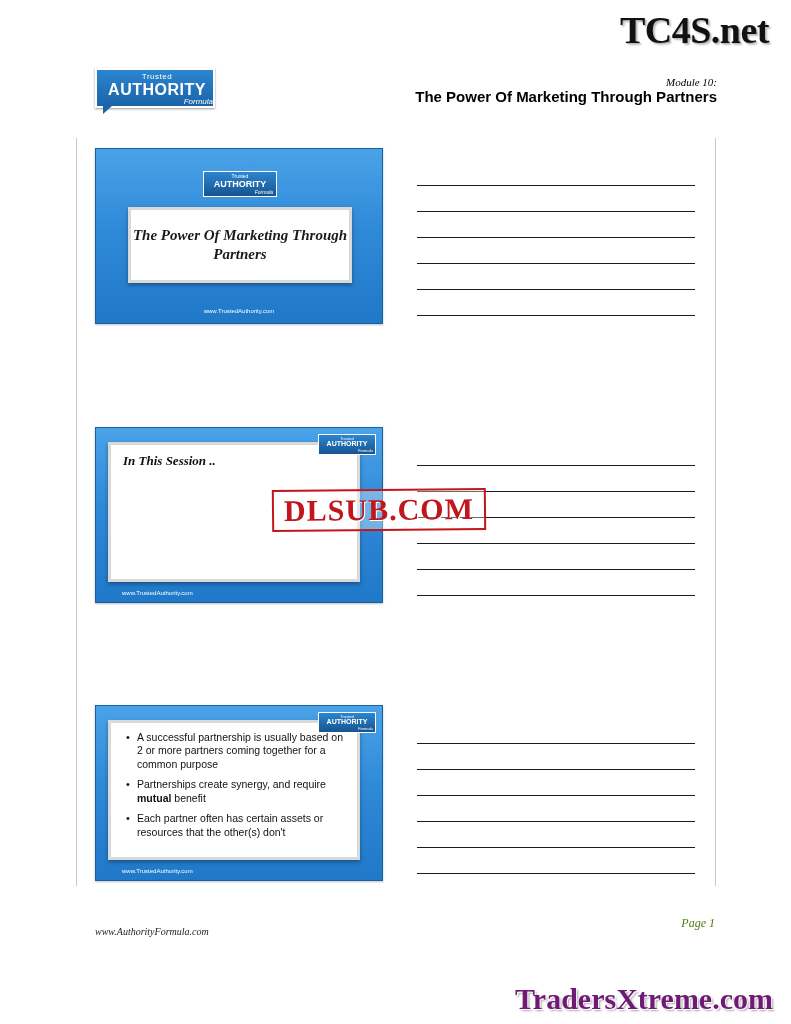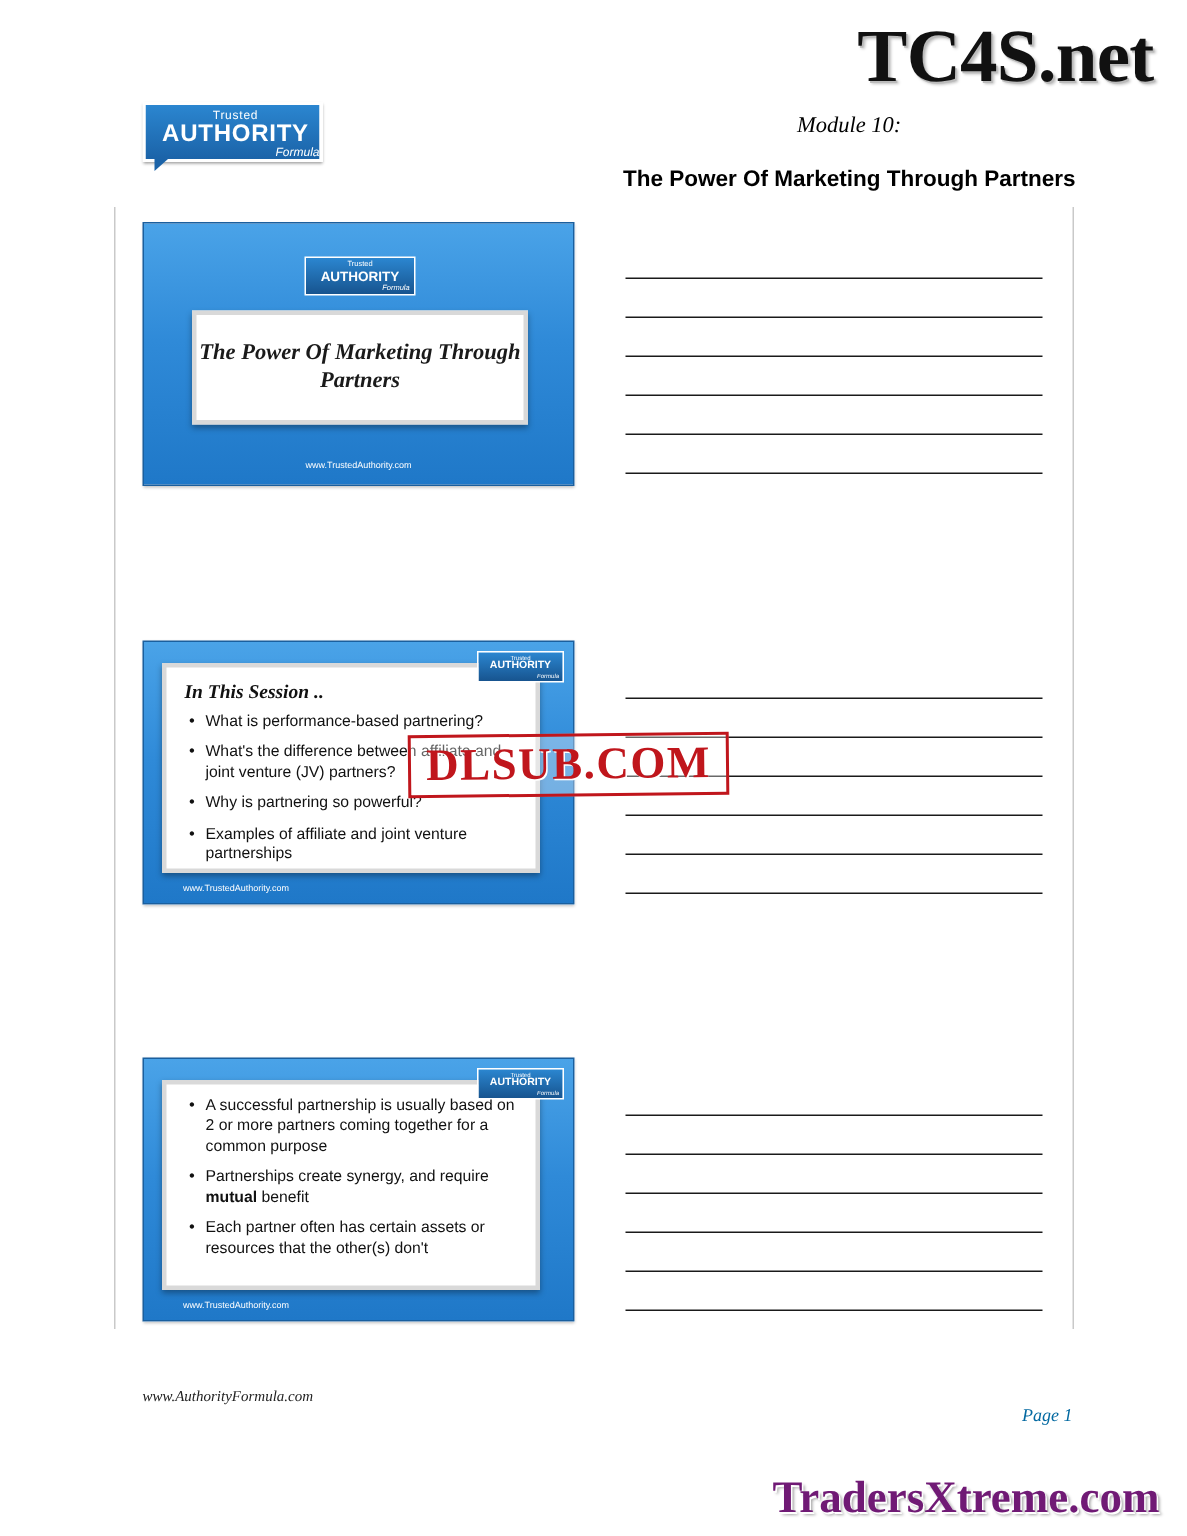--- a/index.html
+++ b/index.html
@@ -15,21 +15,21 @@
     overflow: hidden;
   }
 
   
   .tc4s-watermark {
     position: absolute;
     top: 8px;
     right: 22px;
     font-family: "Liberation Serif", serif;
     font-weight: bold;
-    font-size: 50px;
+    font-size: 38px;
     color: #111111;
     letter-spacing: -0.5px;
     text-shadow: 1px 1px 0 #bbbbbb, 2px 2px 2px rgba(0,0,0,0.25);
   }
 
   
   .tx-watermark {
     position: absolute;
     bottom: 8px;
     right: 18px;
@@ -96,23 +96,22 @@
   .doc-header {
     position: absolute;
     right: 74px;
     top: 76px;
     text-align: right;
     color: #000000;
   }
   .doc-header .module {
     font-family: "Liberation Serif", serif;
     font-style: italic;
-    font-size: 15px;
-    margin-bottom: 18px;
-    text-align: center;
+    font-size: 11px;
+    margin-bottom: 0;
   }
   .doc-header .subtitle {
     font-weight: bold;
     font-size: 15px;
   }
 
   
   .page-frame {
     position: absolute;
     left: 76px;
@@ -291,25 +290,25 @@
     top: 925px;
     font-family: "Liberation Serif", serif;
     font-style: italic;
     font-size: 10px;
     color: #222222;
     line-height: 1.45;
   }
   .footer-right {
     position: absolute;
     right: 76px;
-    top: 936px;
+    top: 916px;
     font-family: "Liberation Serif", serif;
     font-style: italic;
     font-size: 12px;
-    color: #0369a1;
+    color: #4d7c0f;
   }
 </style>
 </head>
 <body>
 
 <div class="tc4s-watermark">TC4S.net</div>
 
 <div class="brand-logo">
   <div class="logo-box">
     <div class="l1">Trusted</div>
@@ -334,26 +333,20 @@
   </div>
   <div class="title-card">
     <div class="title-text">The Power Of Marketing Through Partners</div>
   </div>
   <div class="slide-url">www.TrustedAuthority.com</div>
 </div>
 
 <div class="slide-block" id="slide-2">
   <div class="content-card">
     <h3>In This Session ..</h3>
-    <ul>
-      <li>What is performance-based partnering?</li>
-      <li>What's the difference between affiliate and joint venture (JV) partners?</li>
-      <li>Why is partnering so powerful?</li>
-      <li>Examples of affiliate and joint venture partnerships</li>
-    </ul>
   </div>
   <div class="slide-mini-logo">
     <div class="m1">Trusted</div>
     <div class="m2">AUTHORITY</div>
     <div class="m3">Formula</div>
   </div>
   <div class="slide-url">www.TrustedAuthority.com</div>
 </div>
 
 <div class="slide-block" id="slide-3">

